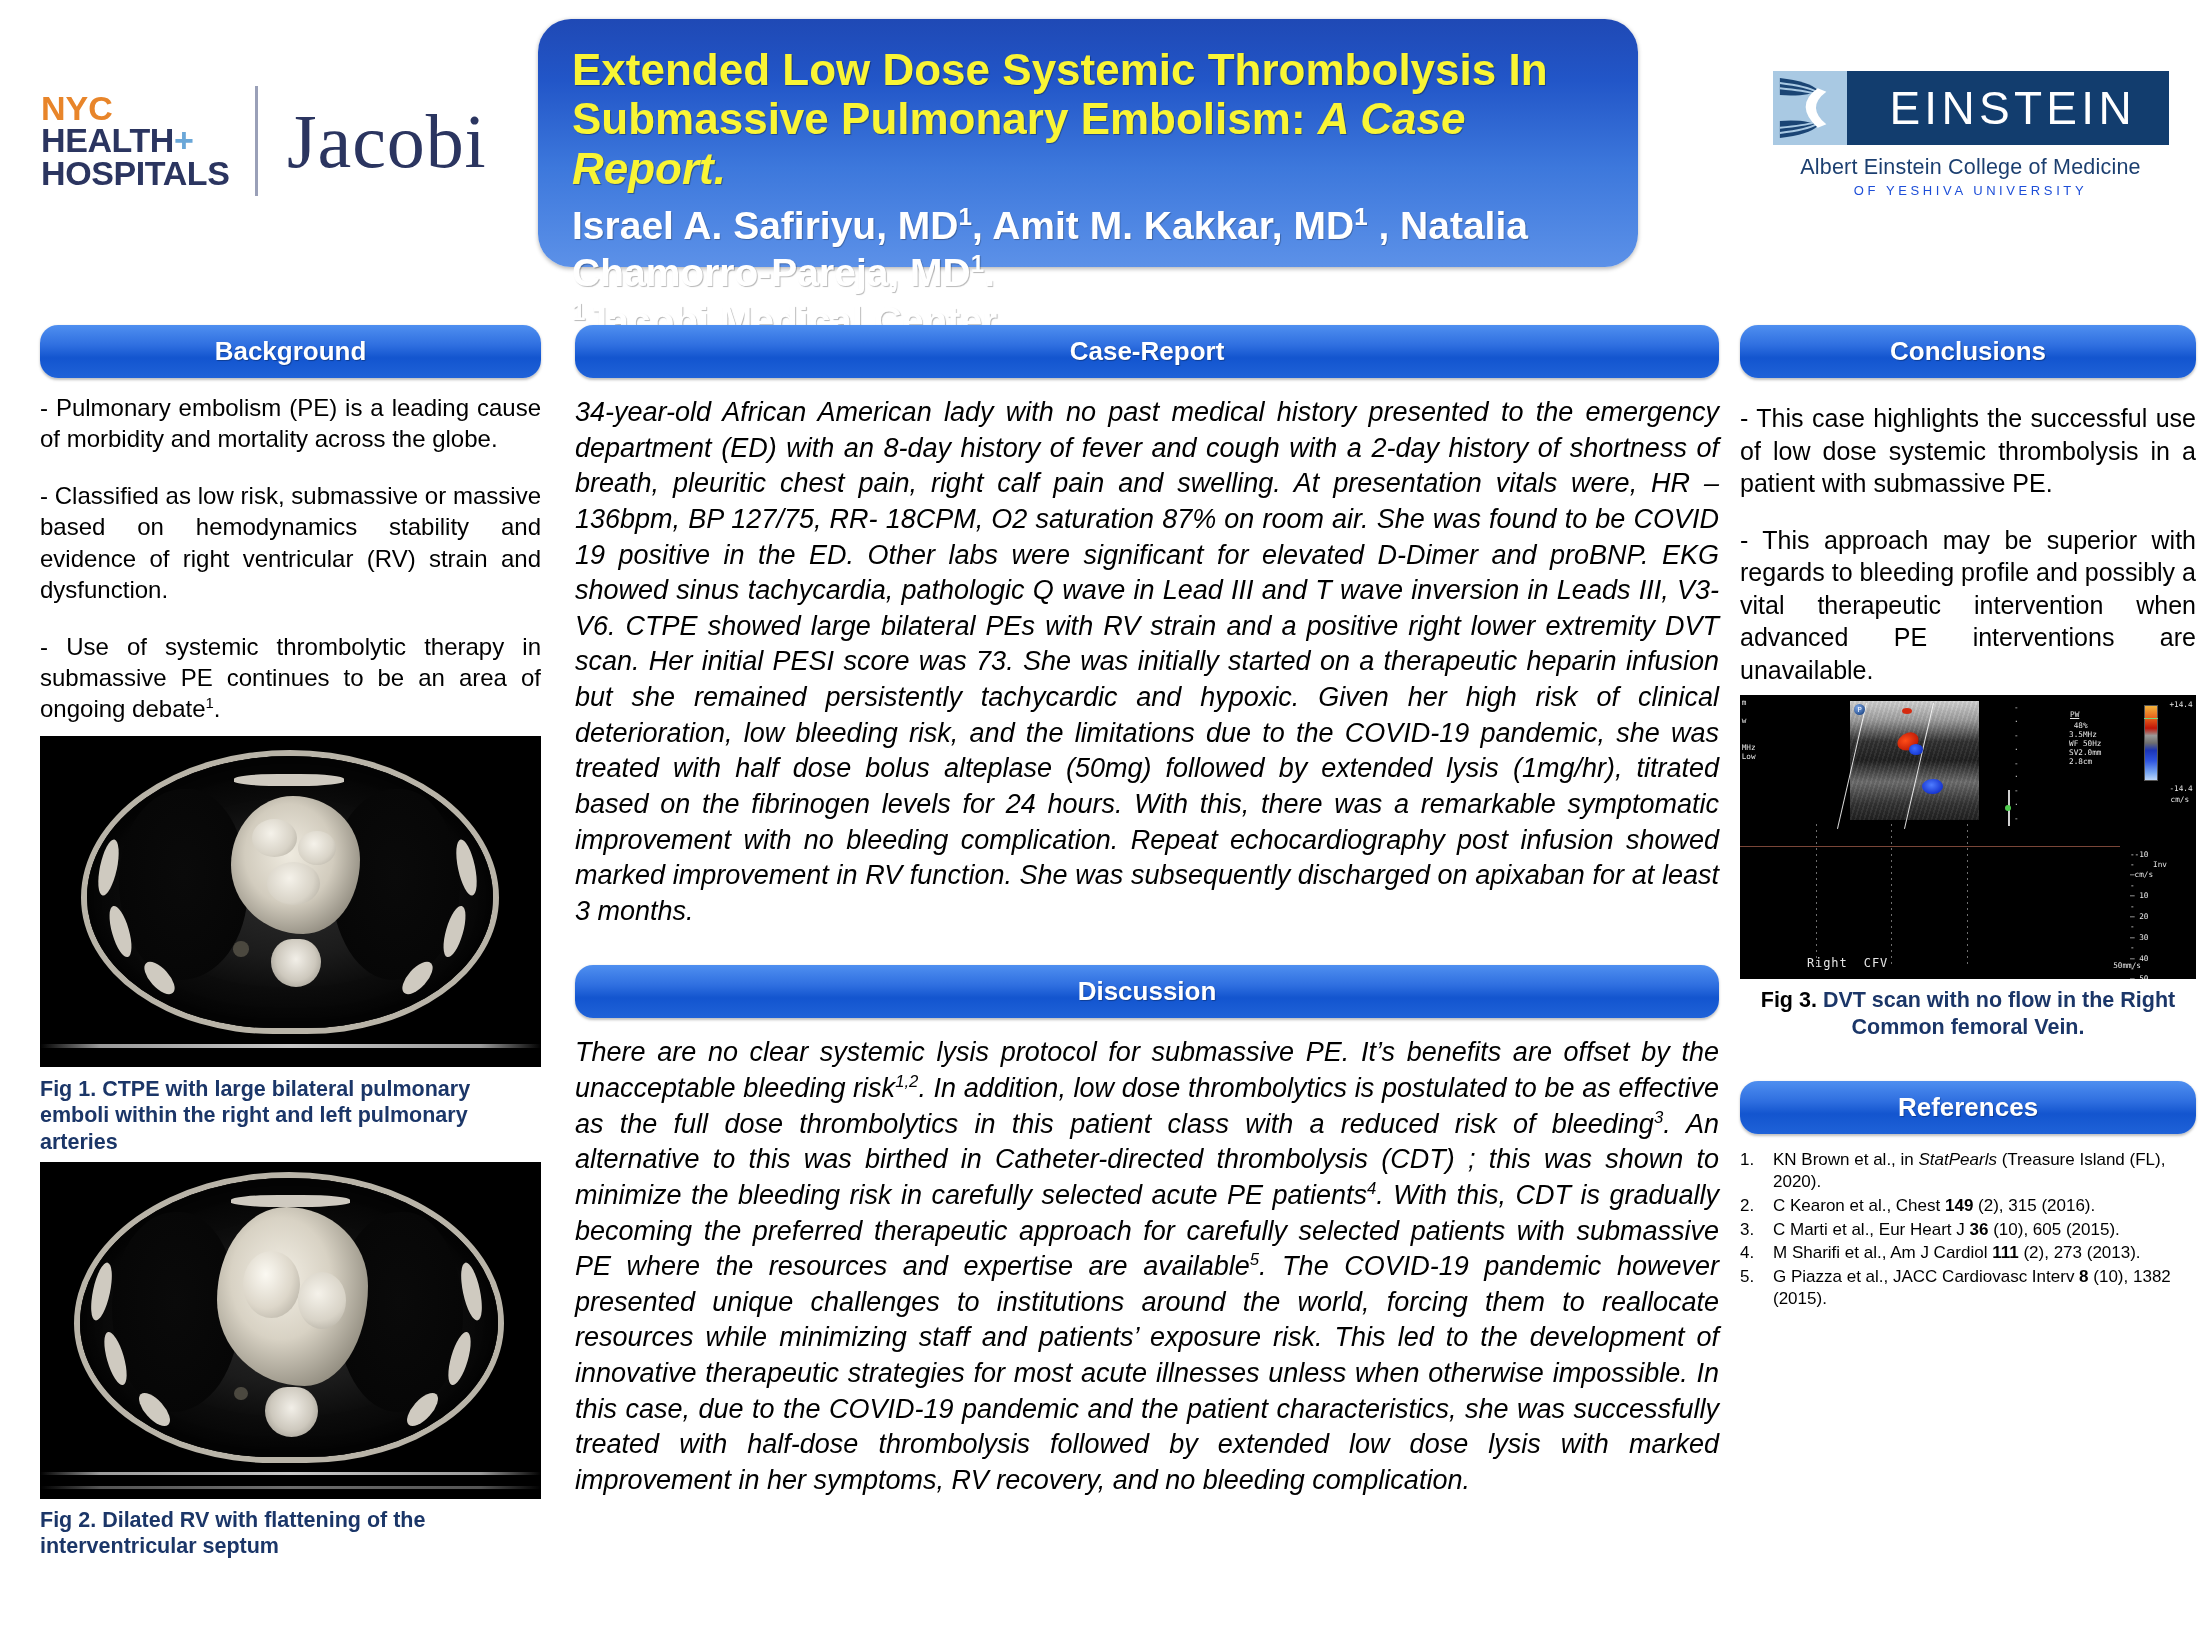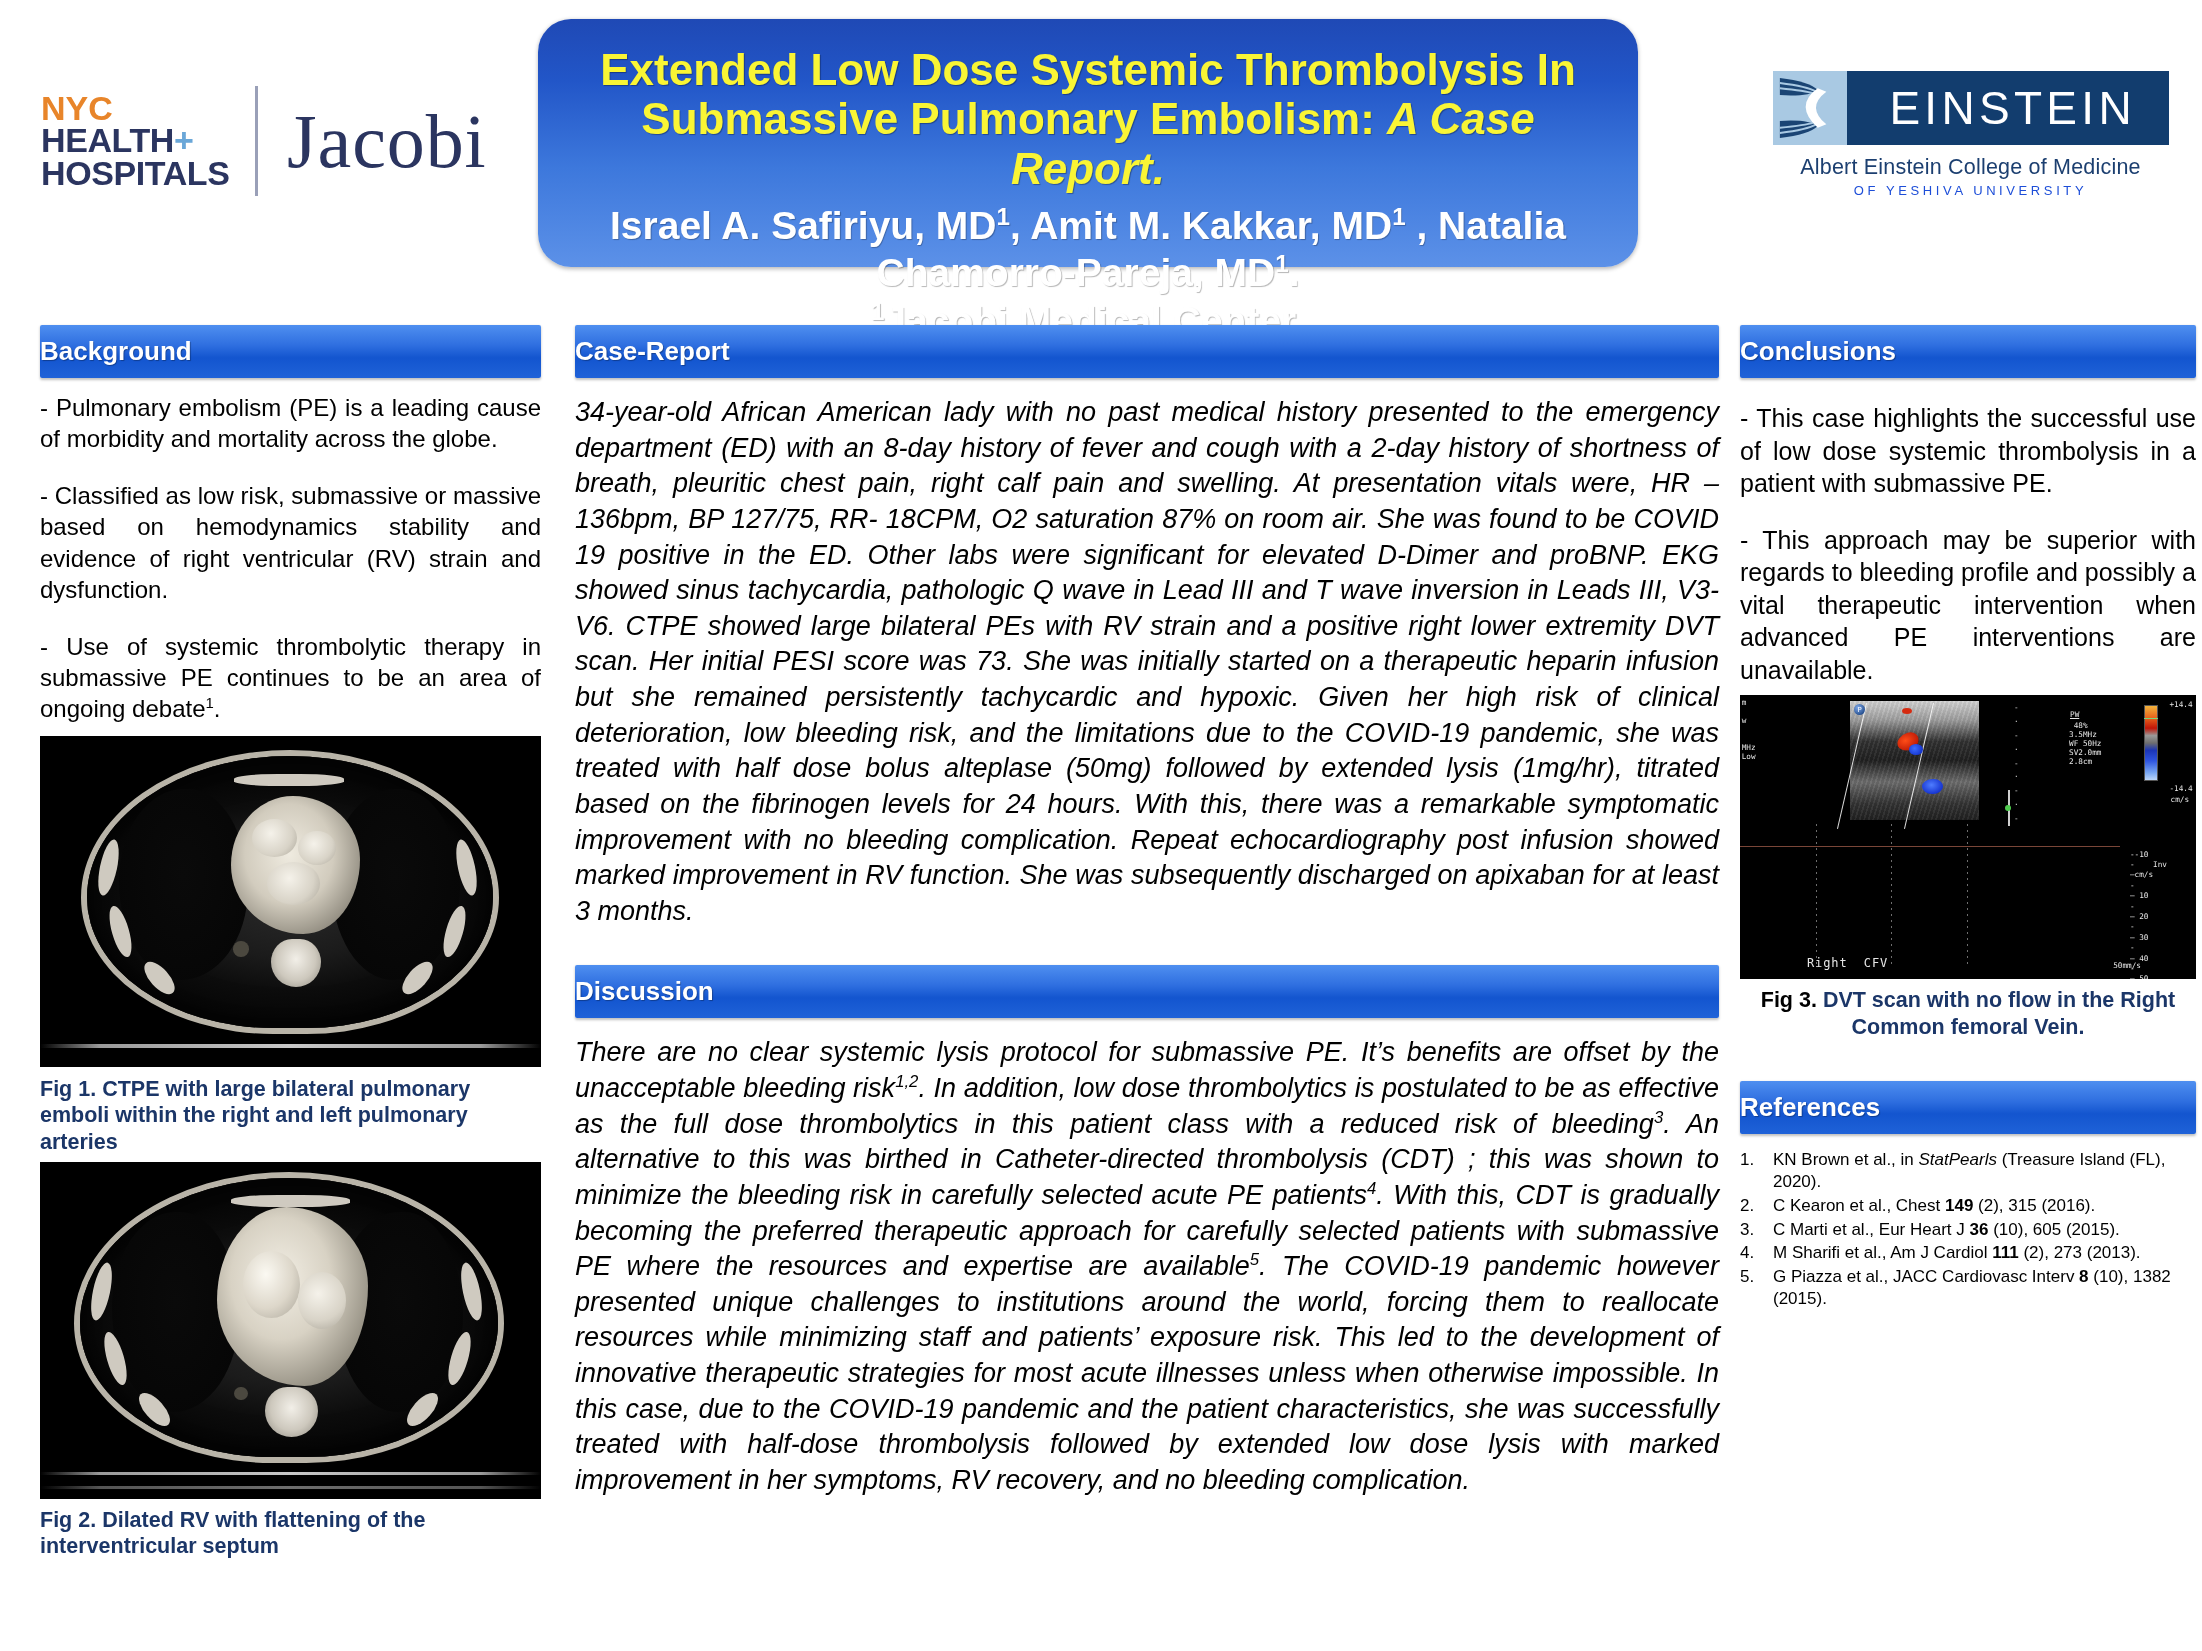--- a/index.html
+++ b/index.html
@@ -60,21 +60,20 @@
   }
 
   .title-box {
     position: absolute;
     left: 538px; top: 19px;
     width: 1100px; height: 248px;
     border-radius: 33px;
     background: linear-gradient(180deg,#1f49b5 0%, #2256c8 25%, #3d78dc 60%, #5c91e8 100%);
     box-shadow: 0 1.7px 4.3px rgba(0,0,0,0.28);
     padding: 26px 34px 15.5px 34px;
-    text-align: center;
   }
   .title-main {
     font-size: 44px;
     font-weight: bold;
     color: #f9f535;
     line-height: 1.12;
     text-shadow: 0.9px 0.9px 0.9px rgba(0,0,0,0.32);
     font-stretch: condensed;
   }
   .title-main .italic { font-style: italic; }
@@ -132,28 +131,29 @@
   }
   .einstein-sub2 {
     margin-top: 2.6px;
     font-size: 13px;
     color: #1d4ed8;
     letter-spacing: 3.6px;
   }
 
   
   .pill {
-    border-radius: 2px;
+    border-radius: 18px;
     background: linear-gradient(180deg,#4f8ff0 0%, #2f6fe0 38%, #1355cf 62%, #1f62d8 100%);
     box-shadow: 0 1.7px 2.6px rgba(0,0,0,0.25);
     color: #ffffff;
     font-weight: bold;
     text-align: center;
     display: flex;
     align-items: center;
+    justify-content: center;
     text-shadow: 0.9px 0.9px 0.9px rgba(0,0,0,0.3);
   }
 
   
   .col-left  { position: absolute; left: 40px;  top: 325px; width: 501px; }
   .col-mid   { position: absolute; left: 575px; top: 325px; width: 1144px; }
   .col-right { position: absolute; left: 1740px;top: 325px; width: 456px; }
 
   .pill-left  { height: 53px; font-size: 26px; }
   .pill-mid   { height: 53px; font-size: 26px; }

